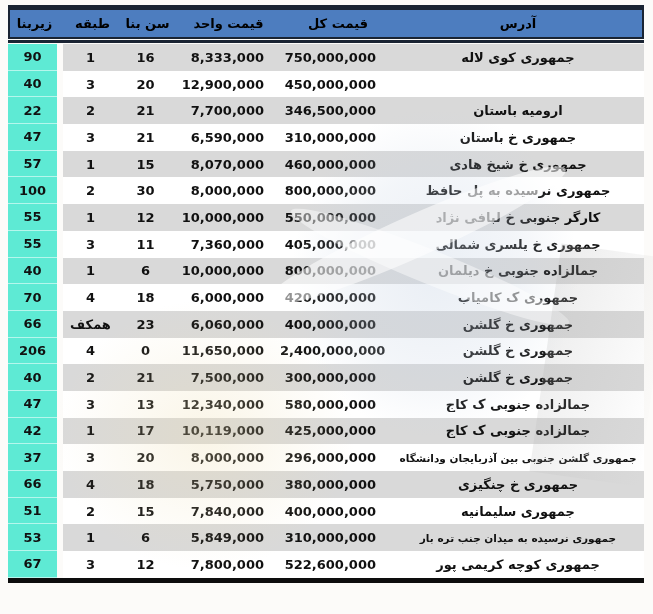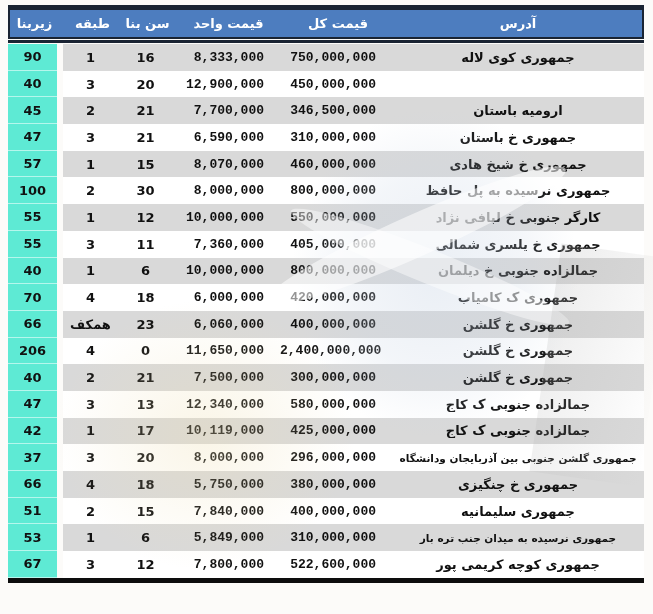--- a/index.html
+++ b/index.html
@@ -11,21 +11,21 @@
   }
   .table-wrap{position:absolute;left:8px;top:5px;width:636px;}
   
   .hdr{
     display:flex;height:27px;align-items:center;
     background:#4d7dbf;
     border:2px solid #1a2433;border-top-width:5px;
     box-sizing:content-box;
   }
   .hdr-underline{height:3px;background:#1a2433;margin-top:1px;}
-  .hdr .hc{color:#ffffff;font-weight:bold;font-size:13px;text-align:center;direction:rtl;}
+  .hdr .hc{color:#000000;font-weight:bold;font-size:13px;text-align:center;direction:rtl;}
   
   .c-area{width:49px;flex:none;}
   .c-gap{width:6px;flex:none;}
   .c-floor{width:55px;flex:none;}
   .c-age{width:55px;flex:none;}
   .c-unit{width:107px;flex:none;}
   .c-total{width:112px;flex:none;}
   .c-addr{flex:1;}
   
   .rows{margin-top:1px;}
@@ -33,21 +33,21 @@
   .cell-area{
     width:49px;flex:none;background:#5eead4;color:#ffffff;
     font-weight:bold;font-size:13.5px;display:flex;align-items:center;justify-content:center;
     border-bottom:1px solid rgba(255,255,255,.55);box-sizing:border-box;
   }
   .row-body{flex:1;display:flex;margin-left:6px;align-items:center;}
   .row.odd .row-body{background:#d9d9d9;}
   .row.even .row-body{background:#ffffff;}
   .dc{font-weight:bold;font-size:13px;color:#111;box-sizing:border-box;}
   .dc.num{text-align:center;}
-  .dc.money{text-align:right;padding-right:16px;font-size:13px;font-family:Liberation Mono, monospace;}
+  .dc.money{text-align:right;padding-right:16px;font-size:13px;}
   .dc.addr{text-align:center;direction:rtl;font-size:13px;padding:0 6px;white-space:nowrap;overflow:hidden;}
   .row .c-addr.small{font-size:10.5px;}
   .bottom-bar{height:5px;background:#0d0d0d;margin-top:0px;}
   
   .wm{position:absolute;pointer-events:none;z-index:6;}
   .wm-circle{
     left:292px;top:108px;width:286px;height:330px;border-radius:50%;
     background:radial-gradient(closest-side,rgba(200,212,228,.38),rgba(200,212,228,.22) 60%,rgba(200,212,228,0) 100%);
   }
   .wm-swoosh1{
@@ -120,21 +120,21 @@
       <div class="cell-area dc num">40</div>
       <div class="row-body">
         <div class="dc num   c-floor">3</div>
         <div class="dc num   c-age">20</div>
         <div class="dc money c-unit">12,900,000</div>
         <div class="dc money c-total">450,000,000</div>
       </div>
     </div>
 
     <div class="row odd">
-      <div class="cell-area dc num">45</div>
+      <div class="cell-area dc num">22</div>
       <div class="row-body">
         <div class="dc num   c-floor">2</div>
         <div class="dc num   c-age">21</div>
         <div class="dc money c-unit">7,700,000</div>
         <div class="dc money c-total">346,500,000</div>
         <div class="dc addr  c-addr">ارومیه باستان</div>
       </div>
     </div>
 
     <div class="row even">

